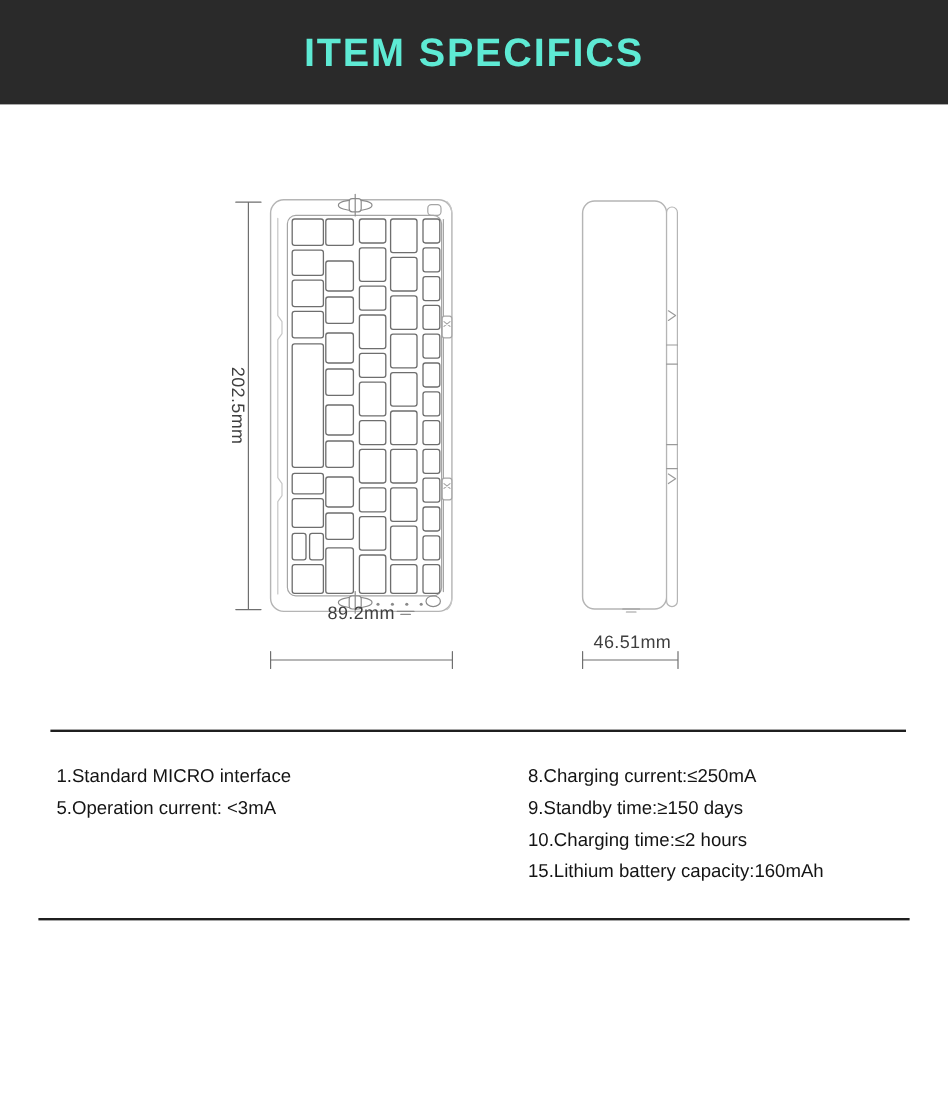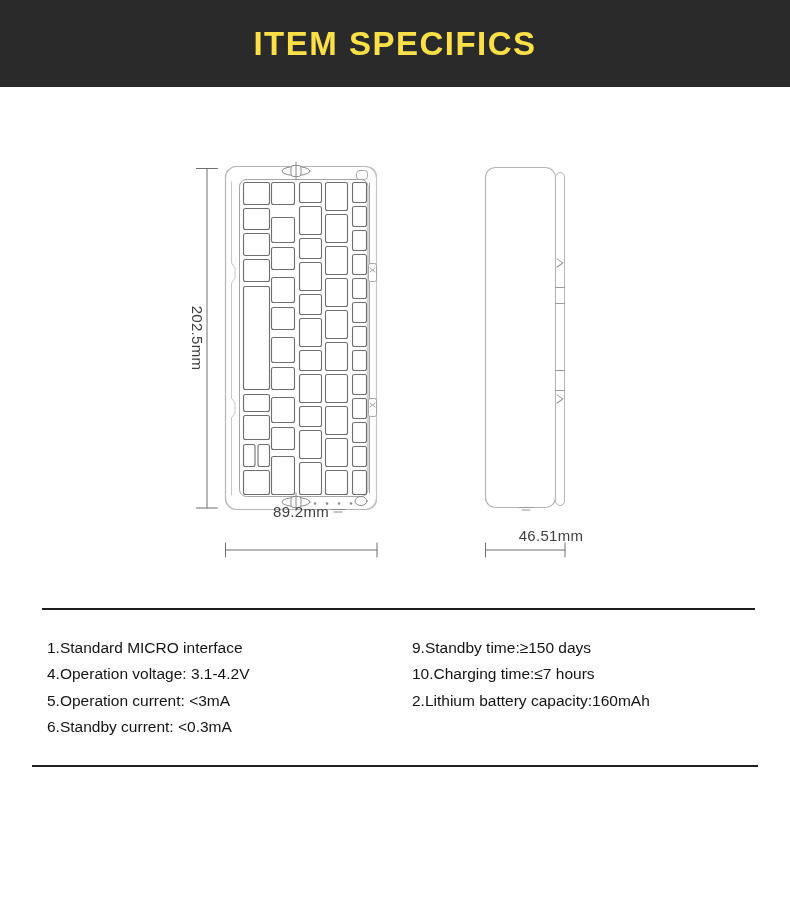--- a/index.html
+++ b/index.html
@@ -6,42 +6,42 @@
   .page {
     position:relative; width:790px; height:917px; background:#ffffff;
     overflow:hidden; font-family:"Liberation Sans", sans-serif;
   }
   
   .header {
     height:87px; background:#2a2a2a; display:flex;
     align-items:center; justify-content:center;
   }
   .header h1 {
-    margin:17px; color:#fde047; font-size:33px; font-weight:700;
+    margin:17px; color:#5eead4; font-size:33px; font-weight:700;
     letter-spacing:1.5px; font-family:"Liberation Sans", sans-serif;
   }
   
   .drawing { position:relative; height:485px; }
   .drawing svg { position:absolute; left:0; top:0; }
   .dim-label {
     position:absolute; color:#3f3f3f; font-size:15px;
     letter-spacing:0.3px; text-align:center; line-height:18px;
   }
   .dim-label.vertical {
     left:158px; top:243px; width:80px; height:16px;
     transform:rotate(90deg);
   }
   .dim-label.front-width { left:225px; top:416px; width:152px; }
-  .dim-label.side-width  { left:511px; top:440px; width:80px; }
+  .dim-label.side-width  { left:487px; top:440px; width:80px; }
   
   .rule { height:2px; background:#1f1f1f; }
   .rule.top    { width:713px; margin:36px 0 0 42px; }
   .rule.bottom { width:726px; margin:24px 0 0 32px; }
   
-  .specs { display:flex; padding:25px 0 0 47px; }
+  .specs { display:flex; padding:25px 0 0 47px;gap:28px; }
   .specs ul { margin:0; padding:0; list-style:none; }
   .specs .col-left { width:365px; }
   .specs li {
     font-size:15.5px; line-height:26.4px; color:#141414;
     white-space:nowrap;
   }
 </style>
 </head>
 <body>
 
@@ -183,26 +183,25 @@
     <div class="dim-label vertical">202.5mm</div>
     <div class="dim-label front-width">89.2mm</div>
     <div class="dim-label side-width">46.51mm</div>
   </div>
 
   <div class="rule top"></div>
 
   <div class="specs">
     <ul class="col-left">
       <li>1.Standard MICRO interface</li>
-      <li>4.Operation voltage: 3.1-4.2V</li>
       <li>5.Operation current: &lt;3mA</li>
-      <li>6.Standby current: &lt;0.3mA</li>
     </ul>
     <ul class="col-right">
+      <li>8.Charging current:≤250mA</li>
       <li>9.Standby time:≥150 days</li>
-      <li>10.Charging time:≤7 hours</li>
-      <li>2.Lithium battery capacity:160mAh</li>
+      <li>10.Charging time:≤2 hours</li>
+      <li>15.Lithium battery capacity:160mAh</li>
     </ul>
   </div>
 
   <div class="rule bottom"></div>
 
 </div>
 
 </body></html>

